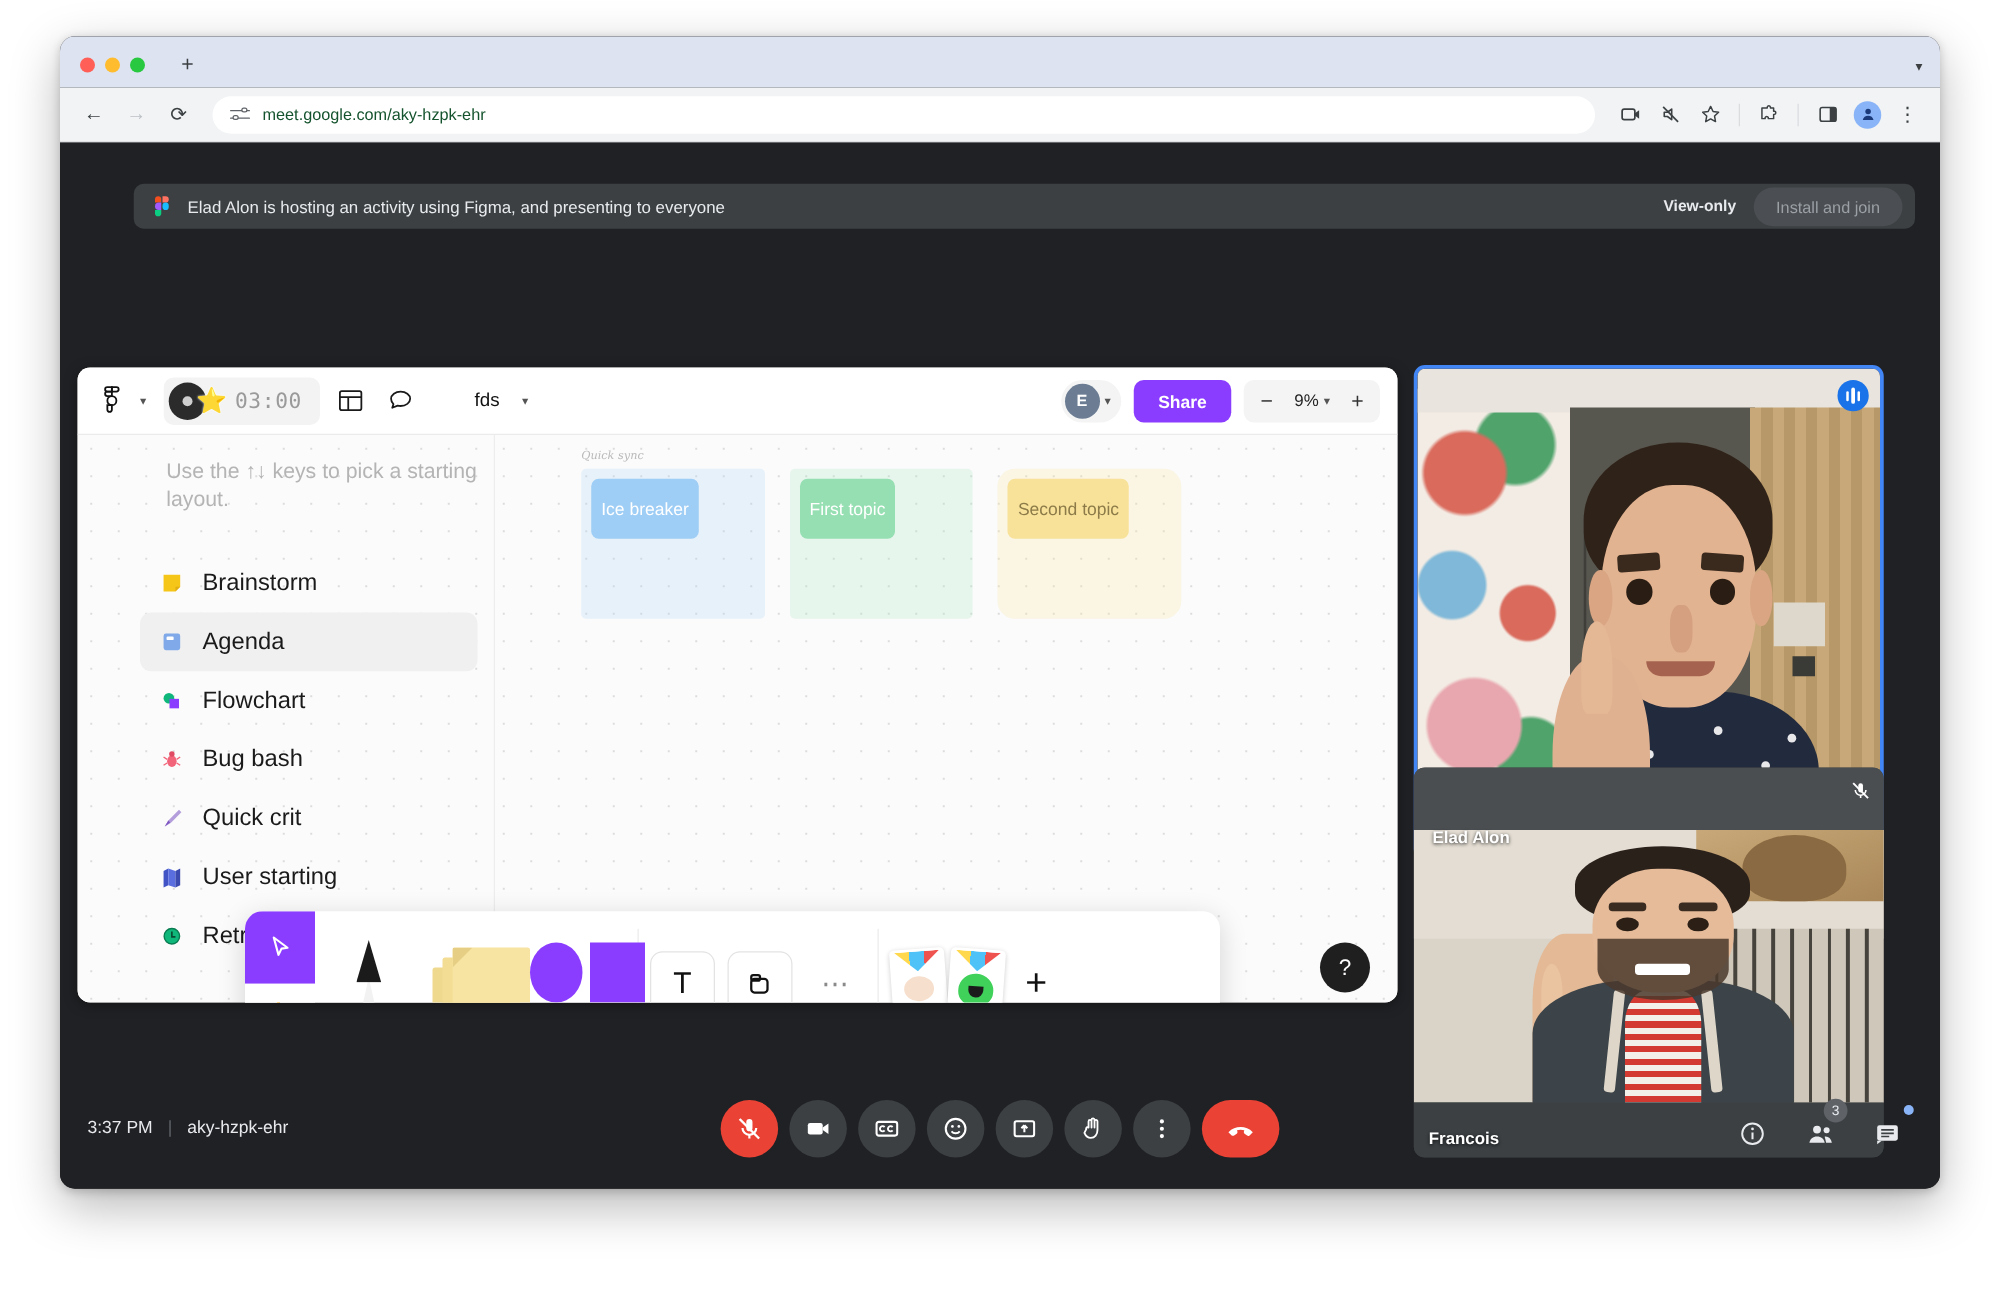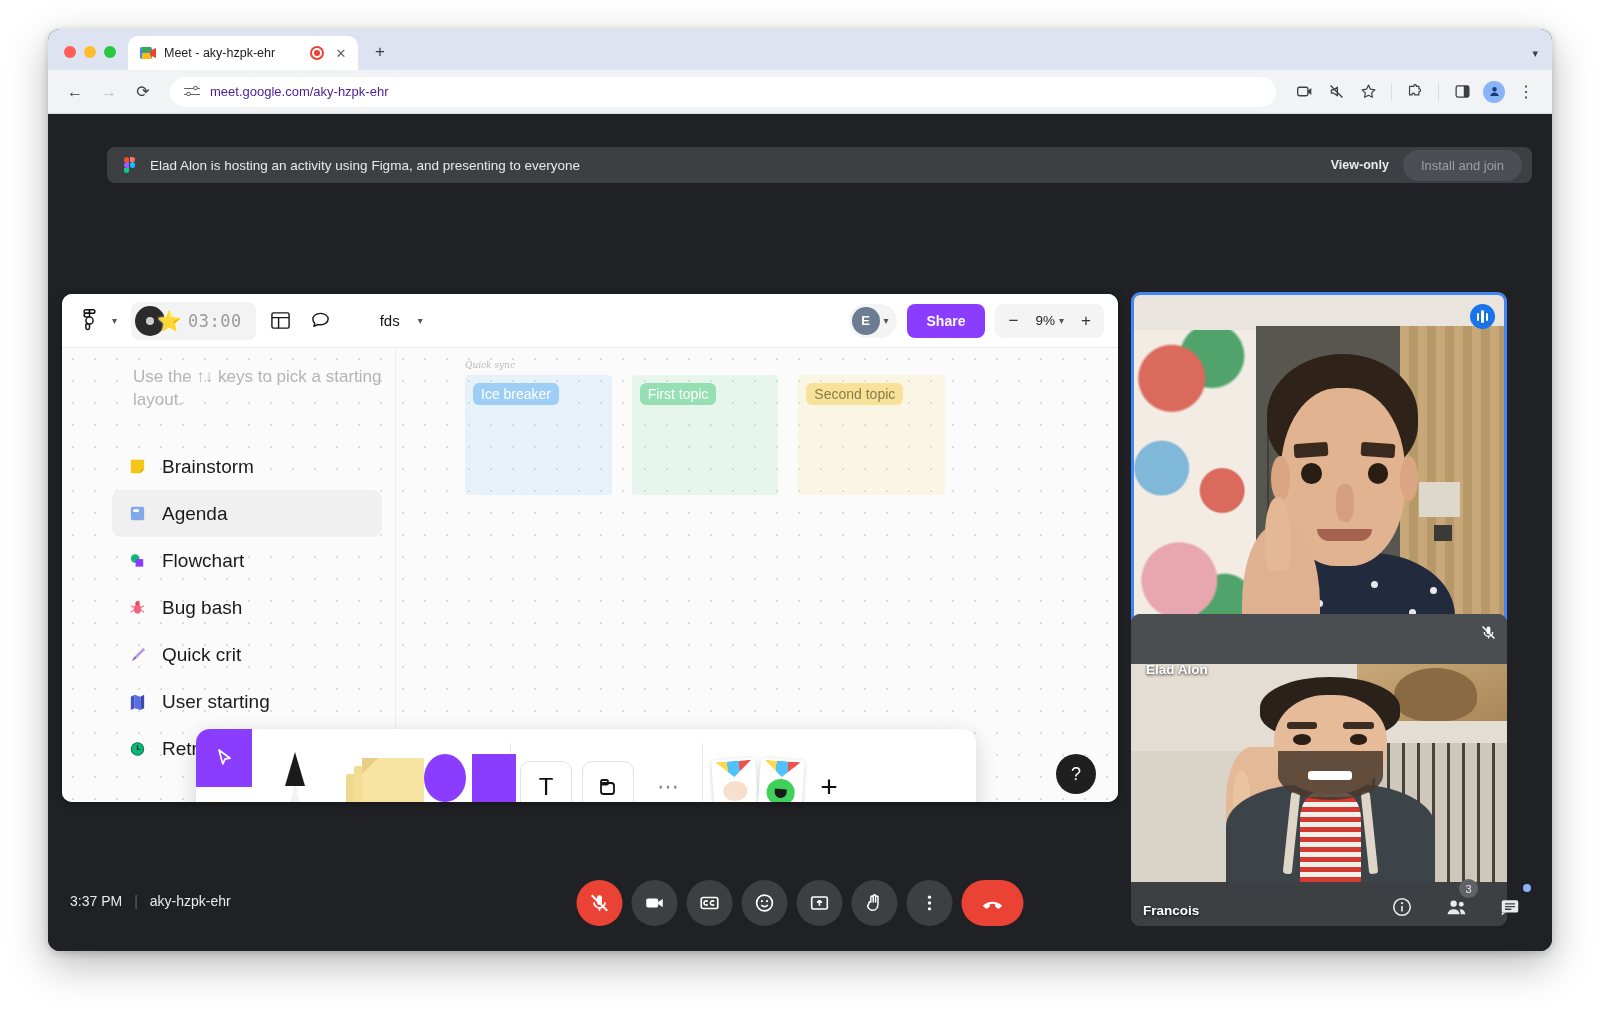--- a/index.html
+++ b/index.html
@@ -55,21 +55,21 @@
   
   .omnibar {
     height: 44px; background:#f1f3f4; display:flex; align-items:center;
     padding: 0 12px; gap: 4px; border-bottom: 1px solid #dadce0;
   }
   .navbtn { width:30px; height:30px; display:flex; align-items:center; justify-content:center;
             color:#3c4043; font-size:16px; border-radius:50%; }
   .navbtn.dim { color:#bdc1c6; }
   .urlbox {
     flex:1; height:30px; background:#fff; border-radius:16px; display:flex; align-items:center;
-    gap:10px; padding: 0 14px; margin-left: 8px; font-size:13px; color:#4c1d95;
+    gap:10px; padding: 0 14px; margin-left: 8px; font-size:13px; color:#14532d;
   }
   .tune { width:16px; height:14px; position:relative; flex:none; }
   .tune span { position:absolute; left:0; width:16px; height:1.6px; background:#5f6368; border-radius:1px; }
   .tune span:nth-child(1){ top:3px; } .tune span:nth-child(2){ top:9px; }
   .tune i { position:absolute; width:4.5px; height:4.5px; border:1.6px solid #5f6368; border-radius:50%; background:#fff; }
   .tune i:nth-of-type(1){ left:9px; top:1px; } .tune i:nth-of-type(2){ left:2px; top:7px; }
   .omni-icons { display:flex; align-items:center; gap:4px; padding-left:10px; }
   .oicon { width:28px; height:28px; display:flex; align-items:center; justify-content:center; color:#3c4043; }
   .oicon svg { display:block; }
   .avatar-blue { width:22px; height:22px; border-radius:50%; background:#8ab4f8;
@@ -144,22 +144,22 @@
   }
   .tpl.active { background:#f0f0f0; }
   .tpl-ico { width:22px; height:22px; display:flex; align-items:center; justify-content:center; flex:none; }
   
   .agenda-frame { position:absolute; left:403px; top:12px; width:480px; }
   .frame-title { font-size:9px; color:#b9b9b9; font-style:italic; margin-bottom:5px; font-family:"DejaVu Serif", serif; }
   .cols { display:flex; gap:20px; }
   .col { width:156px; height:120px; border-radius:4px; padding:8px; }
   .col.c1 { background:rgba(176,216,247,0.28); }
   .col.c2 { background:rgba(171,233,193,0.25); }
-  .col.c3 { background:rgba(250,226,156,0.25); }
-  .chip { display:inline-block; border-radius:6px; padding:3px 8px; font-size:14px; }
+  .col.c3 { background:rgba(250,226,156,0.25);border-radius:14px; }
+  .chip { display:inline-block; border-radius:6px; padding:16px 8px; font-size:14px; }
   .chip.b { background:#9ecdf5; color:#fff; }
   .chip.g { background:#95dfb2; color:#fff; }
   .chip.y { background:#f8e29a; color:#8c7b48; }
   
   .ftoolbar {
     position:absolute; left:134px; bottom:-42px; height:115px; width:780px;
     background:#fff; border-radius:14px; display:flex; align-items:stretch;
     box-shadow: 0 6px 22px rgba(0,0,0,0.16); overflow:hidden;
   }
   .tb-group { display:flex; align-items:center; position:relative; }
@@ -294,33 +294,20 @@
 
 <div class="screen">
   <div class="browser">
 
     <div class="tabstrip">
       <div class="traffic">
         <span class="dot red"></span>
         <span class="dot yellow"></span>
         <span class="dot green"></span>
       </div>
-      <div class="tab">
-        <span class="tab-fav">
-          <span class="b1"></span>
-            <span class="b2"></span>
-            <span class="b3"></span>
-            <span class="b4"></span>
-        </span>
-        <span class="tab-title">Meet - aky-hzpk-ehr</span>
-        <span class="rec-dot">
-            <i></i>
-          </span>
-        <span class="tab-close">✕</span>
-      </div>
       <div class="newtab">+</div>
       <div class="tabstrip-right">▾</div>
     </div>
 
     <div class="omnibar">
       <div class="navbtn">←</div>
       <div class="navbtn dim">→</div>
       <div class="navbtn">⟳</div>
       <div class="urlbox">
         <span class="tune">

